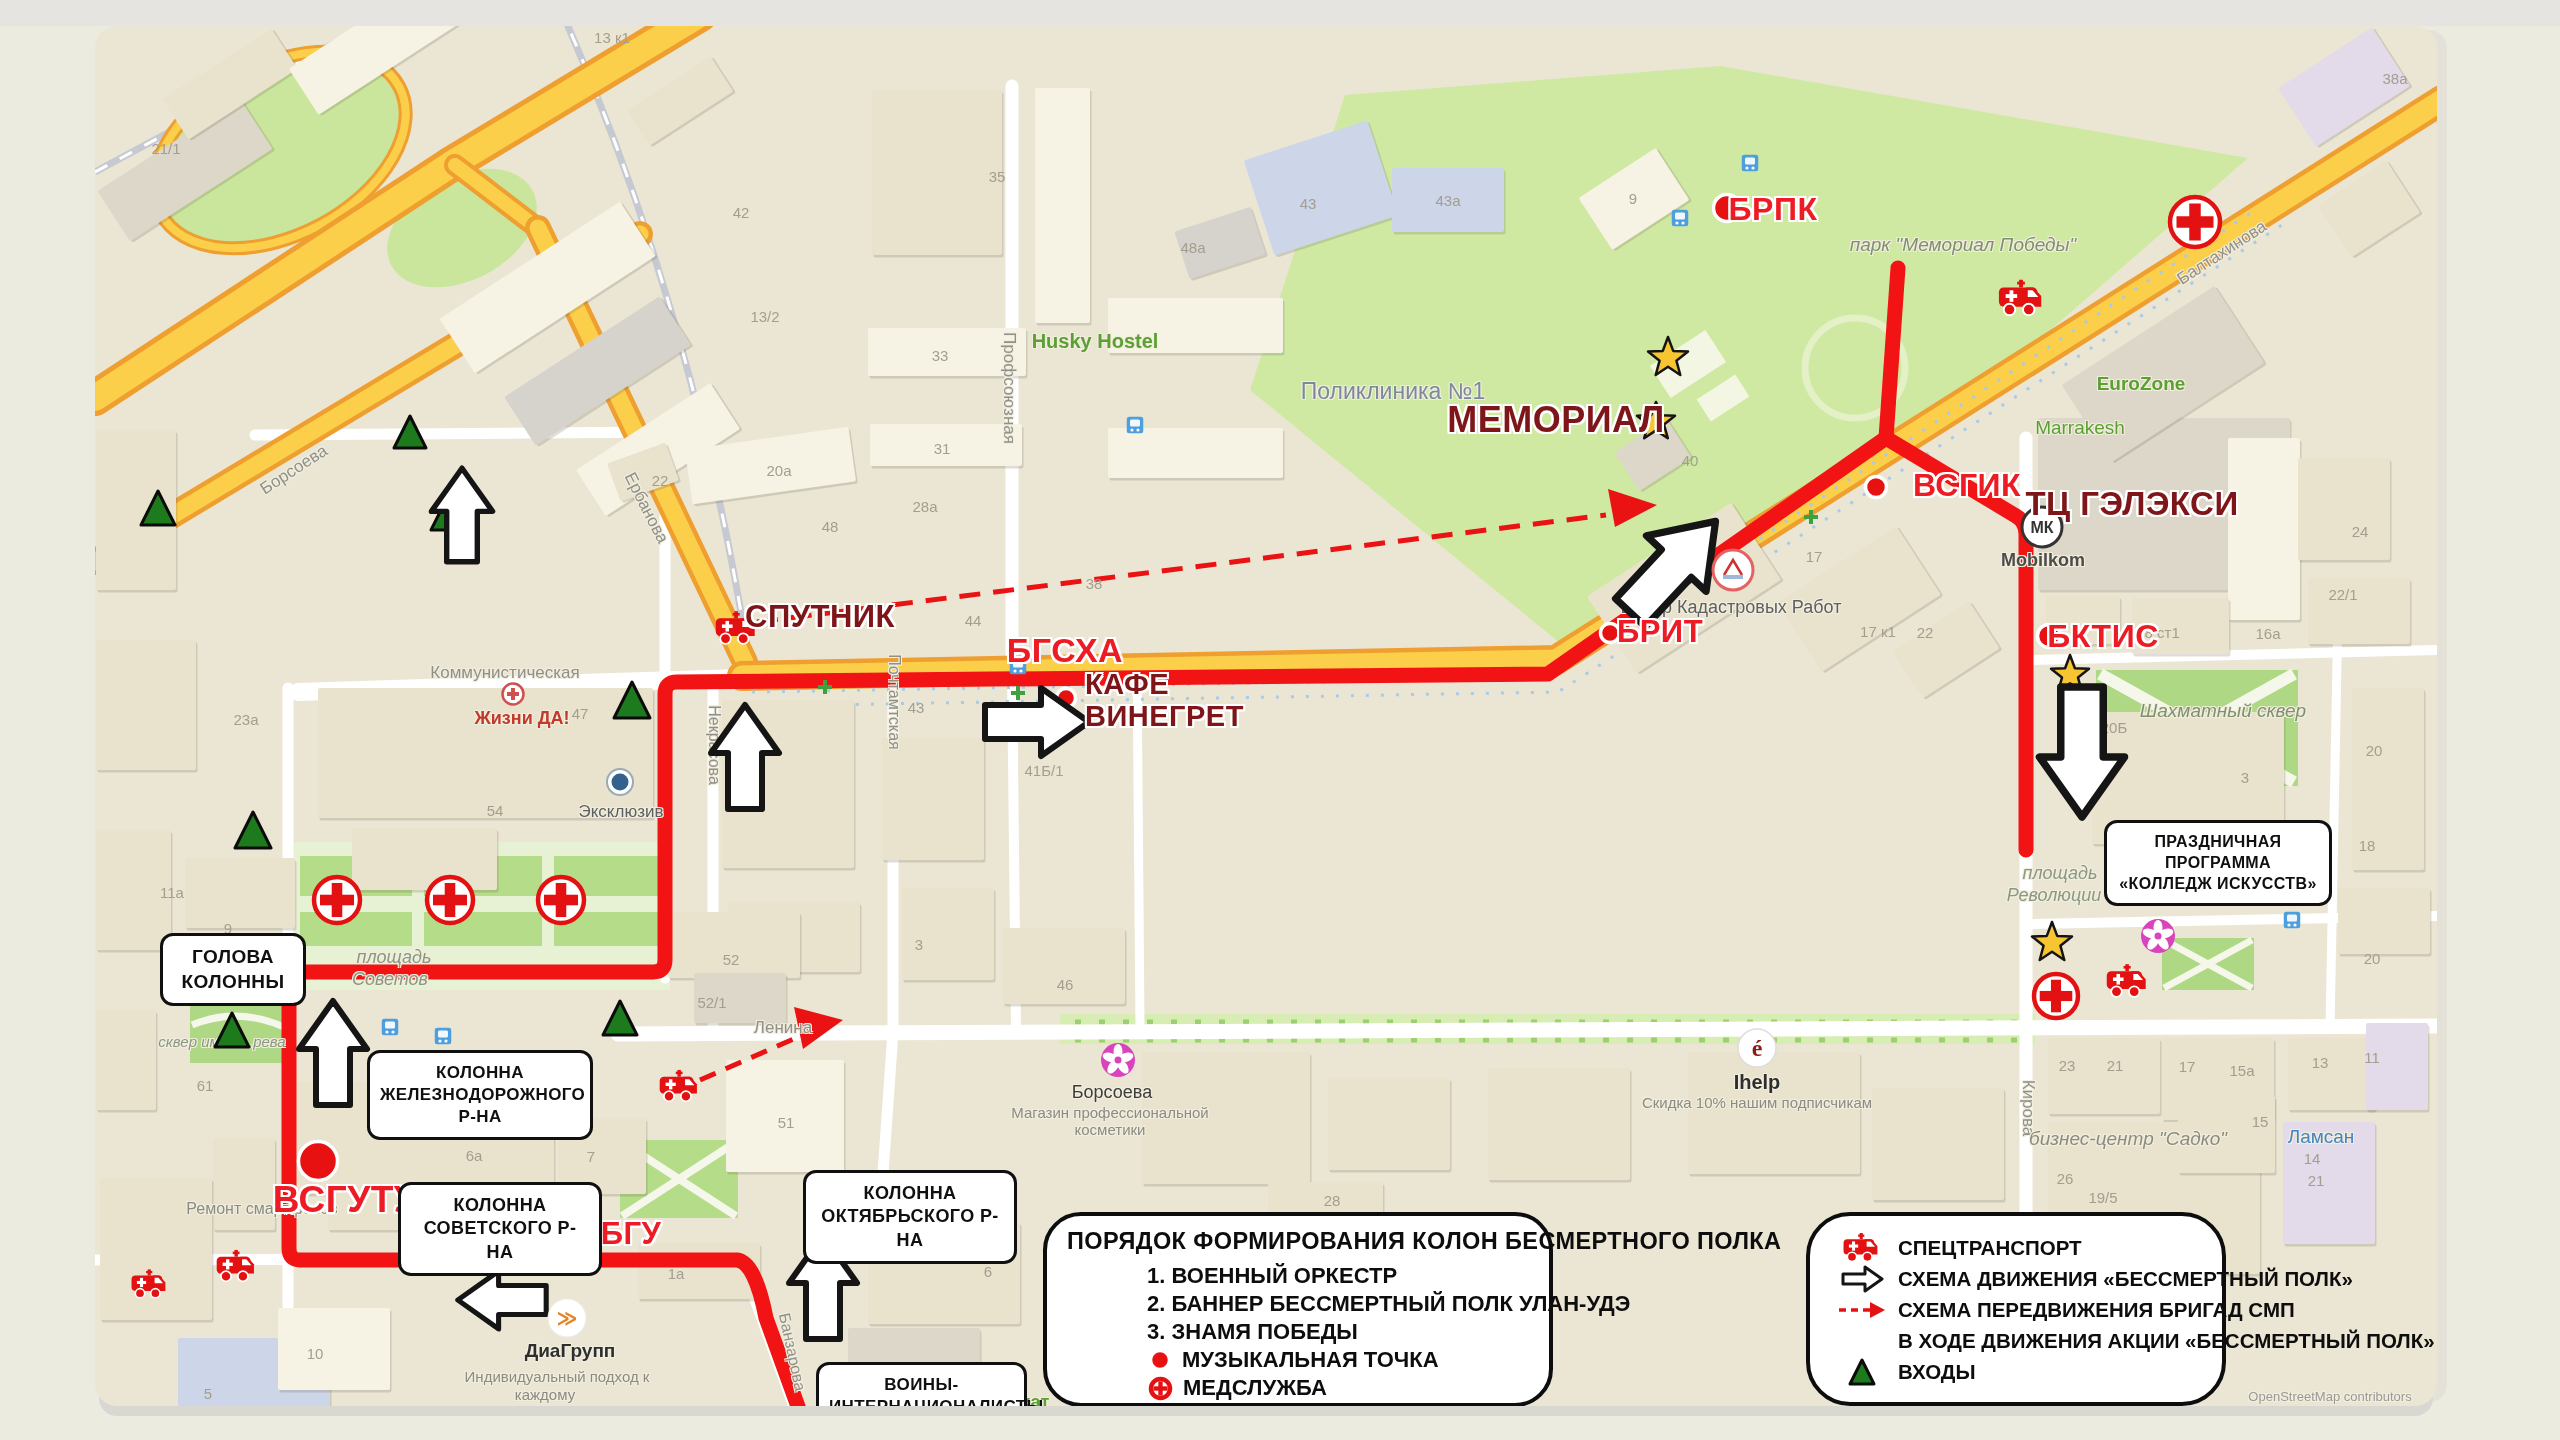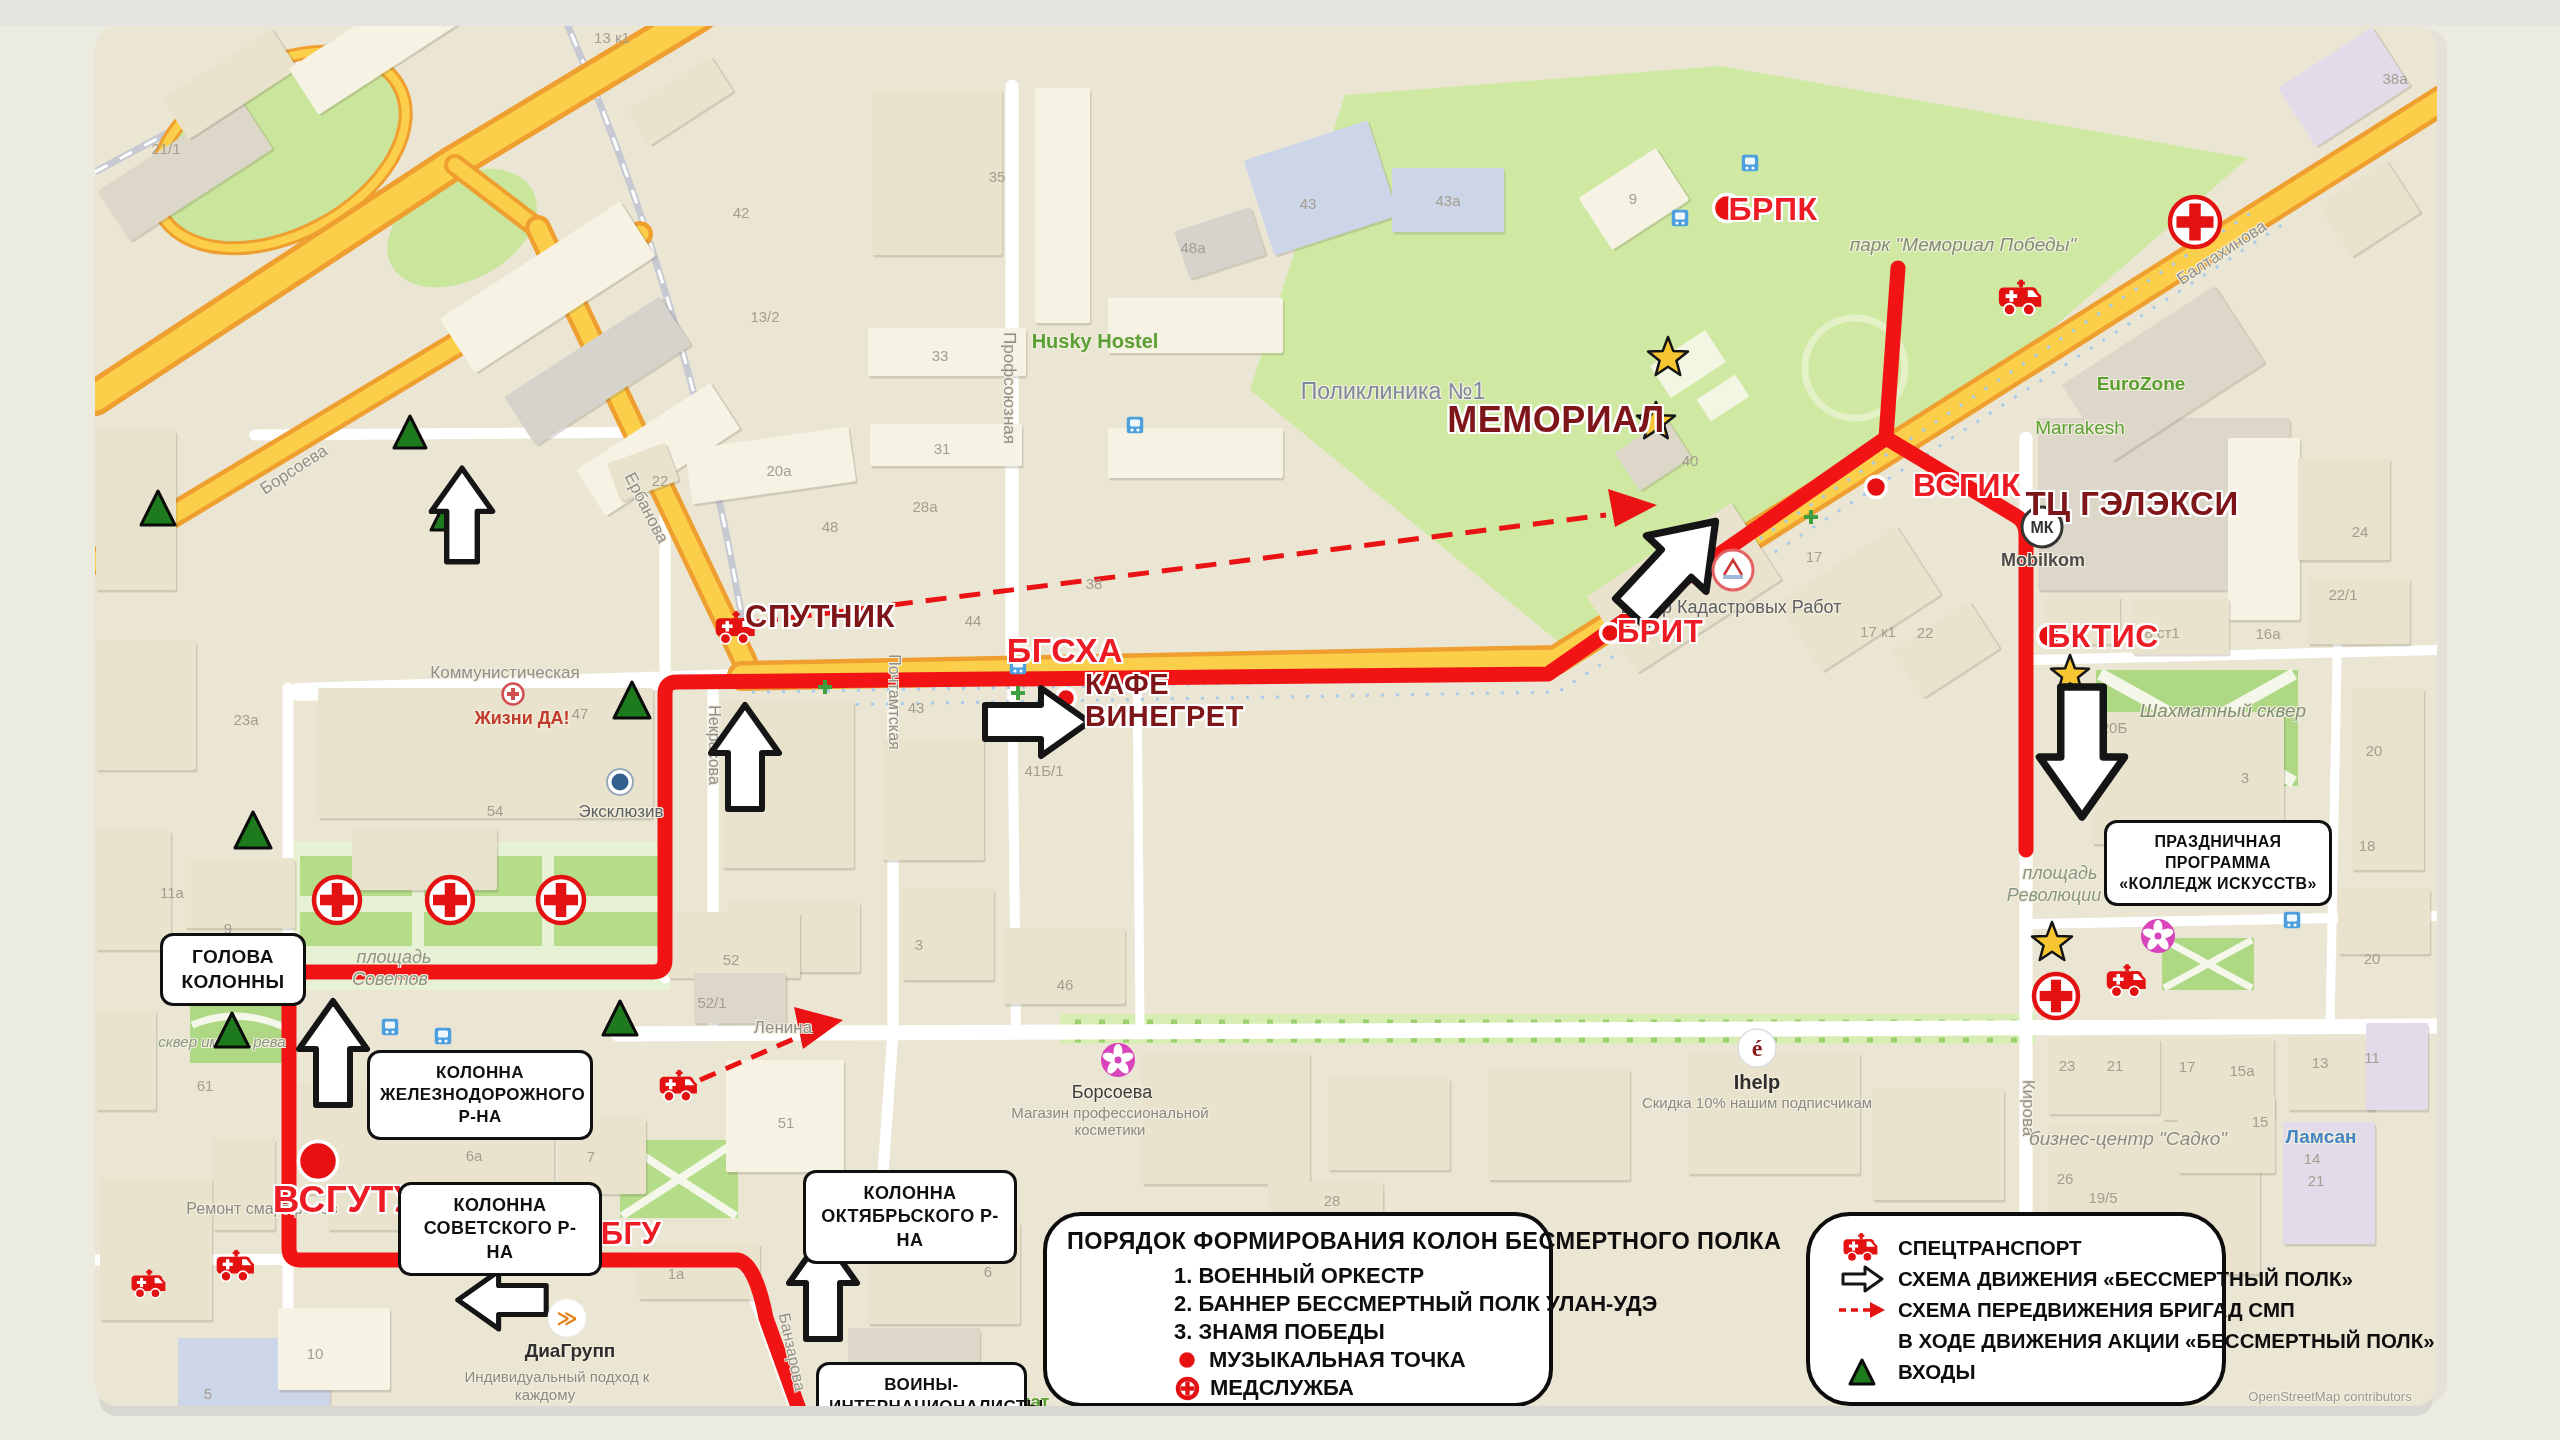--- a/index.html
+++ b/index.html
@@ -22,21 +22,21 @@
   .rlabel.dark{color:#7d1519;}
   .callout{position:absolute;background:#fff;border:3.5px solid #101010;border-radius:13px;
            padding:9px 10px;font-weight:800;text-align:center;white-space:pre-line;line-height:1.3;
            color:#101010;letter-spacing:.4px;}
   #title-banner{position:absolute;left:813px;top:28px;width:1000px;height:90px;background:#fff;
            border:4.5px solid #0d0d0d;border-radius:30px;display:flex;align-items:center;justify-content:center;}
   #title-banner span{font-size:44px;font-weight:800;letter-spacing:2.5px;word-spacing:14px;color:#0d0d0d;white-space:nowrap;}
   .legendbox{position:absolute;background:#fff;border:4px solid #0d0d0d;box-sizing:border-box;}
   #legend-formation{left:1043px;top:1212px;width:510px;height:195px;border-radius:38px;padding:12px 20px 10px;}
   .lg1-title{font-size:23.5px;font-weight:800;text-align:center;letter-spacing:.4px;color:#0d0d0d;margin-bottom:7px;white-space:nowrap;}
-  .lg1-row{font-size:22px;font-weight:800;color:#0d0d0d;margin-left:107px;line-height:28px;display:flex;align-items:center;gap:9px;white-space:nowrap;}
+  .lg1-row{font-size:22px;font-weight:800;color:#0d0d0d;margin-left:80px;line-height:28px;display:flex;align-items:center;gap:9px;white-space:nowrap;}
   #legend-symbols{left:1806px;top:1212px;width:420px;height:194px;border-radius:44px;padding:16px 16px 10px 26px;}
   .lg2-row{font-size:20.5px;font-weight:800;color:#0d0d0d;line-height:31px;display:flex;align-items:center;gap:10px;white-space:nowrap;}
   .lg2-ic{width:52px;display:flex;justify-content:center;flex:0 0 52px;line-height:0;}
 </style>
 </head>
 <body>
 
 <div id="stage">
   <div id="topbar"></div>
   <div id="card">
@@ -298,21 +298,21 @@
           <div class="mlabel" style="left: 2043px; top: 560px; font-size: 18px; color: rgb(76, 76, 76); font-weight: bold;">Mobilkom</div>
           <div class="mlabel" style="left: 1731px; top: 607px; font-size: 18px; color: rgb(93, 96, 99);">Центр Кадастровых Работ</div>
           <div class="mlabel" style="left: 522px; top: 718px; font-size: 18px; color: rgb(193, 58, 44); font-weight: bold;">Жизни ДА!</div>
           <div class="mlabel" style="left: 621px; top: 812px; font-size: 17px; color: rgb(93, 96, 99);">Эксклюзив</div>
           <div class="mlabel" style="left: 1112px; top: 1092px; font-size: 18px; color: rgb(60, 60, 60);">Борсоева</div>
           <div class="mlabel" style="left: 1110px; top: 1112px; font-size: 15px; color: rgb(139, 139, 132);">Магазин профессиональной</div>
           <div class="mlabel" style="left: 1110px; top: 1129px; font-size: 15px; color: rgb(139, 139, 132);">косметики</div>
           <div class="mlabel" style="left: 1757px; top: 1082px; font-size: 20px; color: rgb(46, 46, 46); font-weight: bold;">Ihelp</div>
           <div class="mlabel" style="left: 1757px; top: 1102px; font-size: 15px; color: rgb(139, 139, 132);">Скидка 10% нашим подписчикам</div>
           <div class="mlabel" style="left: 2128px; top: 1139px; font-size: 19px; color: rgb(139, 139, 128); font-style: italic;">бизнес-центр "Садко"</div>
-          <div class="mlabel" style="left: 2321px; top: 1137px; font-size: 19px; color: rgb(67, 132, 196); font-weight: bold;">Ламсан</div>
+          <div class="mlabel" style="left: 2321px; top: 1137px; font-size: 19px; color: rgb(67, 132, 196); font-weight: normal;">Ламсан</div>
           <div class="mlabel" style="left: 570px; top: 1351px; font-size: 19px; color: rgb(46, 46, 46); font-weight: bold;">ДиаГрупп</div>
           <div class="mlabel" style="left: 557px; top: 1376px; font-size: 15px; color: rgb(139, 139, 132);">Индивидуальный подход к</div>
           <div class="mlabel" style="left: 545px; top: 1394px; font-size: 15px; color: rgb(139, 139, 132);">каждому</div>
           <div class="mlabel" style="left: 262px; top: 1209px; font-size: 16px; color: rgb(139, 139, 132);">Ремонт смартфонов</div>
           <div class="mlabel" style="left: 1018px; top: 1402px; font-size: 18px; color: rgb(92, 160, 53); font-weight: bold;">Бархат</div>
           <div class="mlabel" style="left: 2223px; top: 711px; font-size: 19px; color: rgb(127, 144, 112); font-style: italic;">Шахматный сквер</div>
           <div class="mlabel" style="left: 394px; top: 957px; font-size: 18px; color: rgb(138, 152, 131); font-style: italic;">площадь</div>
           <div class="mlabel" style="left: 390px; top: 979px; font-size: 18px; color: rgb(138, 152, 131); font-style: italic;">Советов</div>
           <div class="mlabel" style="left: 2060px; top: 873px; font-size: 18px; color: rgb(138, 152, 131); font-style: italic;">площадь</div>
           <div class="mlabel" style="left: 2054px; top: 895px; font-size: 18px; color: rgb(138, 152, 131); font-style: italic;">Революции</div>

